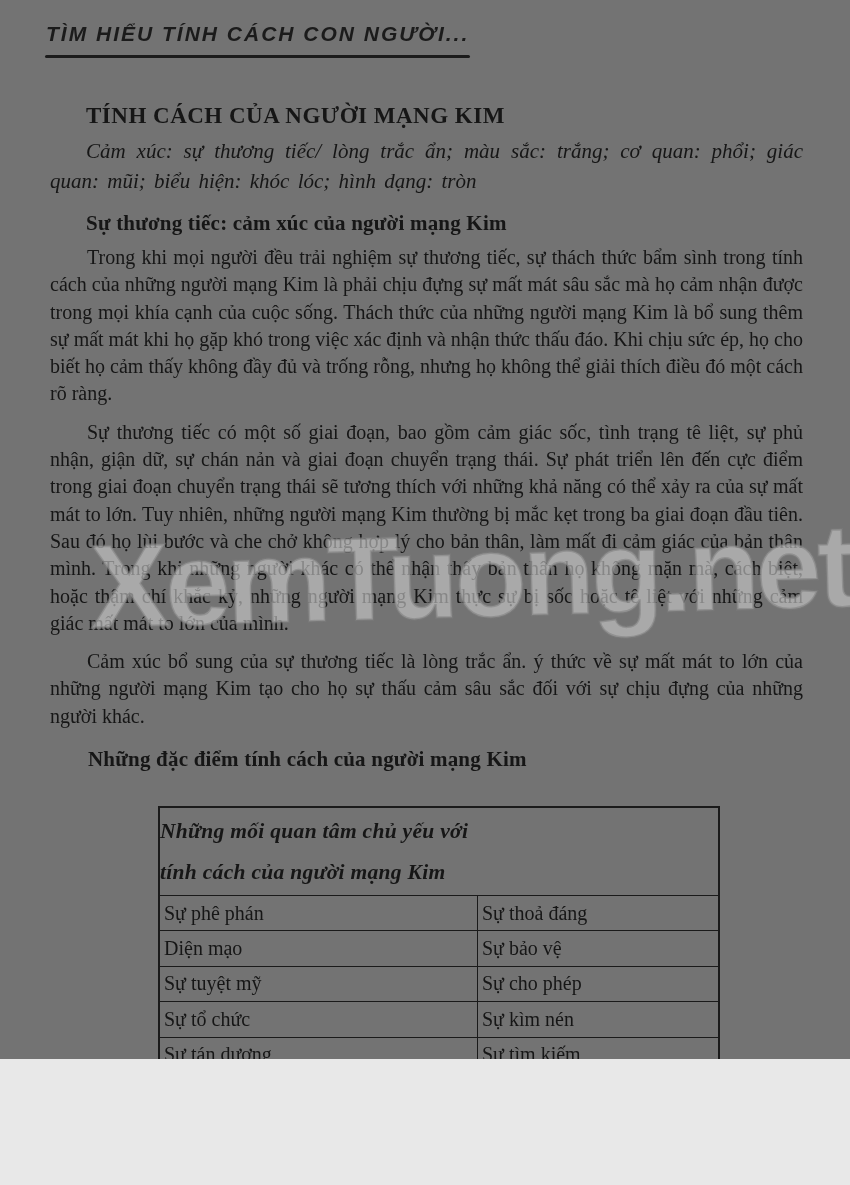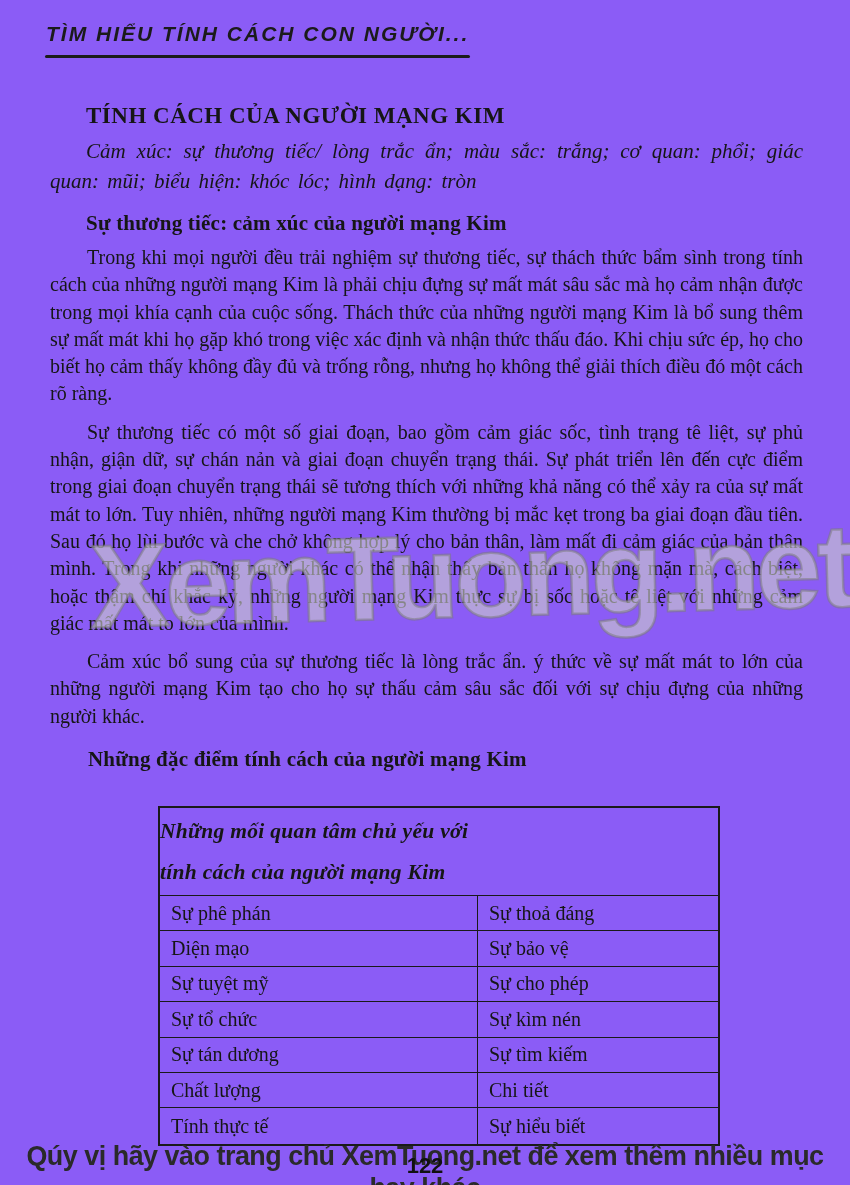--- a/index.html
+++ b/index.html
@@ -1,21 +1,21 @@
 <!DOCTYPE html>
 <html><head>
 <meta charset="utf-8">
 <style>
   * { margin:0; padding:0; box-sizing:border-box; }
   html,body { background:#e8e8e8; }
   .page {
     position:relative;
-    width:850px; height:1185px;
+    width:850px; height:1059px;
     margin:0 auto;
-    background:#8b5cf6;
+    background:#737373;
     color:#161616;
     font-family:"Liberation Serif", serif;
     overflow:hidden;
   }
 
   
   .running-header {
     position:absolute; left:46px; top:22px;
     font-family:"Liberation Sans", sans-serif;
     font-weight:700; font-style:italic;
@@ -64,21 +64,21 @@
     height:88px;
     border-bottom:1.5px solid #1a1a1a;
     display:flex; flex-direction:column; justify-content:center; align-items:flex-start;
     font-weight:700; font-style:italic; font-size:21.5px;
     line-height:41px; letter-spacing:0.3px;
   }
   .trow { display:flex; height:35.4px; border-bottom:1.5px solid #1a1a1a; }
   .trow:last-child { border-bottom:none; }
   .tcell {
     flex:0 0 50%; display:flex; align-items:center;
-    padding-left:11px; font-size:20px;
+    padding-left:4px; font-size:20px;
   }
   .tcell.right { border-left:1.5px solid #1a1a1a;margin-left:38px; }
 
   
   .watermark {
     position:absolute; left:90px; top:508px; width:745px;
     font-family:"Liberation Sans", sans-serif;
     font-weight:700; font-size:118px; letter-spacing:-4px;
     transform:rotate(-1.6deg);
     color:rgba(235,235,235,0.45);

